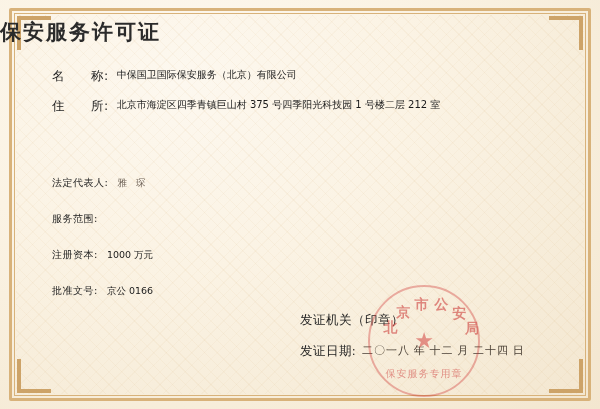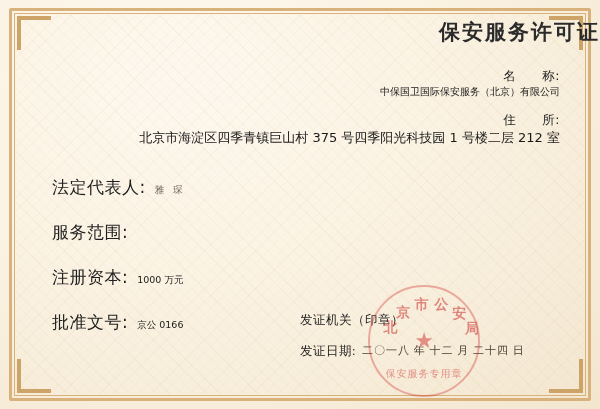--- a/index.html
+++ b/index.html
@@ -63,21 +63,21 @@
       repeating-linear-gradient(45deg, rgba(214,176,120,0.09) 0 1px, transparent 1px 9px),
       repeating-linear-gradient(-45deg, rgba(214,176,120,0.07) 0 1px, transparent 1px 9px);
     pointer-events: none;
   }
 
   .title {
     position: absolute;
     top: 18px;
     left: 0;
     width: 600px;
-    text-align: right;
+    text-align: left;
     font-family: "DejaVu Serif", serif;
     font-size: 21px;
     font-weight: bold;
     letter-spacing: 2px;
     color: #2b2b2b;
   }
 
   .serial {
     position: absolute;
     top: 52px;
@@ -91,52 +91,51 @@
     letter-spacing: 0.5px;
   }
 
   .field-block {
     position: absolute;
     left: 52px;
     right: 40px;
   }
   .field {
     display: flex;
-    align-items: flex-end;
+    align-items: flex-start;
     margin-bottom: 13px;
-    flex-direction: column;
   }
   .field .label {
     font-size: 12.5px;
     color: #1f1f1f;
     letter-spacing: 0.5px;
     white-space: nowrap;
     font-family: "DejaVu Sans", sans-serif;
   }
   .field .value {
     font-size: 10px;
     color: #1a1a1a;
     margin-left: 8px;
     line-height: 1.4;
     font-family: "DejaVu Sans", sans-serif;
   }
   .field .value.small {
-    font-size: 13px;
+    font-size: 10px;
   }
 
   .block-top { top: 68px; }
   .block-mid { top: 176px; }
 
   .field-mid {
     display: flex;
     align-items: baseline;
     margin-bottom: 22px;
   }
   .field-mid .label {
-    font-size: 17px;
+    font-size: 10px;
     color: #1f1f1f;
     letter-spacing: 0.5px;
     white-space: nowrap;
     font-family: "DejaVu Sans", sans-serif;
   }
   .field-mid .value {
     font-size: 9.5px;
     color: #1a1a1a;
     margin-left: 9px;
     font-family: "DejaVu Sans", sans-serif;

